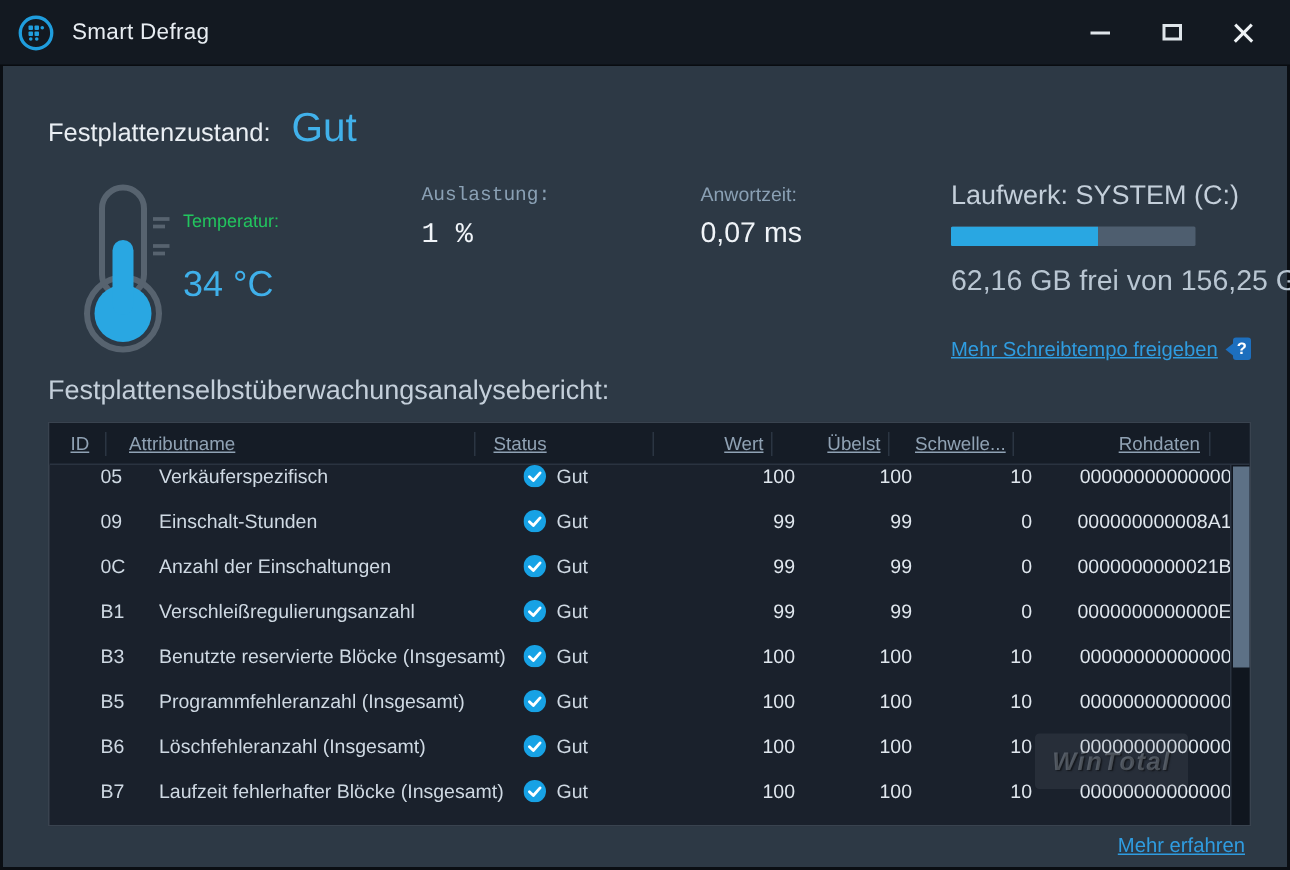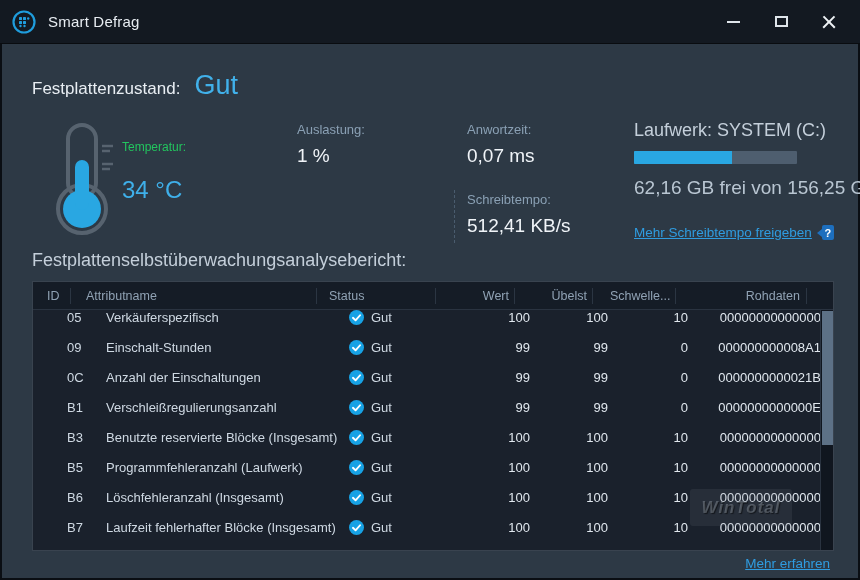--- a/index.html
+++ b/index.html
@@ -29,21 +29,21 @@
   .health-label { color:#e9eef3; font-size:17px; }
   .health-value { color:#41b1ea; font-size:27px; font-weight:400; }
 
   
   .thermo { position:absolute; left:48px; top:122px; }
   .temp-block { position:absolute; left:120px; top:140px; }
   .temp-label { color:#22c55e; font-size:12px; }
   .temp-value { color:#3fb0ea; font-size:24px; margin-top:22px; }
 
   .stat-col { position:absolute; top:122px; width:165px; }
-  .stat-col.c1 { left:295px; } .stat-col.c2 { left:465px; }
+  .stat-col.c1 { left:279px;font-family:Liberation Mono, monospace; } .stat-col.c2 { left:465px; }
   .stat-label { color:#8aa0b4; font-size:13px; }
   .stat-value { color:#f0f4f8; font-size:19px; margin-top:8px; }
   .stat-sub { margin-top:23px; border-left:1px dashed #4a5c6e; padding:2px 0 6px 12px; margin-left:-13px; }
   .stat-sub .stat-label { color:#8aa0b4; }
   .stat-sub .stat-value { margin-top:8px; }
 
   .drive-col { position:absolute; left:632px; top:120px; width:200px; }
   .drive-label { color:#c4cfda; font-size:18px; }
   .drive-bar { margin-top:10px; width:163px; height:13px; background:#4e5e6f; border-radius:1px; overflow:hidden; }
   .drive-fill { height:100%; background:#29a7e2; }
@@ -55,21 +55,21 @@
                 display:flex; align-items:center; justify-content:center; cursor:pointer; }
   .help-badge:before { content:""; position:absolute; left:-5px; top:4px;
                 border:4px solid transparent; border-right:5px solid #1d6fbe; border-left:none; }
 
   
   .report-title { position:absolute; left:30px; top:250px; color:#c4cfda; font-size:18px; }
   .table-wrap { position:absolute; left:30px; top:281px; width:802px; height:270px;
                 background:#1a212c; border:1px solid #39434f; }
   .thead { display:flex; height:28px; background:#151c26; border-bottom:1px solid #2a3340;
            color:#90a2b4; font-size:12.5px; align-items:center; }
-  .thead .hc { height:16px; line-height:16px; border-right:1px solid #2b3542; }
+  .thead .hc { height:16px; line-height:16px; border-right:1px solid #2b3542;text-decoration:underline; }
   .trow { display:flex; height:30px; align-items:flex-start; color:#cfd9e3; font-size:13px; cursor:default;padding-left:20px; }
   .c { overflow:hidden; white-space:nowrap; }
   .c-id       { width:38px;  padding-left:14px; }
   .c-name     { width:246px; padding-left:15px; }
   .c-status   { width:119px; padding-left:12px; display:flex; align-items:center; gap:7px; }
   .c-wert     { width:79px;  text-align:right; padding-right:5px; }
   .c-uebelst  { width:78px;  text-align:right; padding-right:5px; }
   .c-schwelle { width:83px;  text-align:right; padding-right:8px; }
   .c-rohdaten { width:131px; text-align:right; padding-right:6px; }
   .thead .c-schwelle { text-align:left; padding-left:17px; padding-right:0; }
@@ -144,24 +144,20 @@
   </div>
 
   <div class="stat-col c1">
     <div class="stat-label">Auslastung:</div>
     <div class="stat-value">1 %</div>
   </div>
 
   <div class="stat-col c2">
     <div class="stat-label">Anwortzeit:</div>
     <div class="stat-value">0,07 ms</div>
-    <div class="stat-sub">
-      <div class="stat-label">Schreibtempo:</div>
-      <div class="stat-value">512,41 KB/s</div>
-    </div>
   </div>
 
   <div class="drive-col">
     <div class="drive-label">Laufwerk: SYSTEM (C:)</div>
     <div class="drive-bar">
       <div class="drive-fill" style="width: 60%;"></div>
     </div>
     <div class="drive-free">62,16 GB frei von 156,25 GB</div>
     <div class="drive-link-row">
       <a class="blue-link">Mehr Schreibtempo freigeben</a>
@@ -257,21 +253,21 @@
       <span>Gut</span>
     </div>
     <div class="c c-wert num">100</div>
     <div class="c c-uebelst num">100</div>
     <div class="c c-schwelle num">10</div>
     <div class="c c-rohdaten num">00000000000000</div>
   </div>
 
   <div class="trow">
     <div class="c c-id">B5</div>
-    <div class="c c-name">Programmfehleranzahl (Laufwerk)</div>
+    <div class="c c-name">Programmfehleranzahl (Insgesamt)</div>
     <div class="c c-status">
       <svg class="okicon" viewBox="0 0 16 16">
         <circle cx="8" cy="8" r="8" fill="#17a2e5"></circle>
         <path d="M4.2 8.3 L7 11 L11.8 5.6" fill="none" stroke="#ffffff" stroke-width="2" stroke-linecap="round" stroke-linejoin="round"></path>
       </svg>
       <span>Gut</span>
     </div>
     <div class="c c-wert num">100</div>
     <div class="c c-uebelst num">100</div>
     <div class="c c-schwelle num">10</div>

